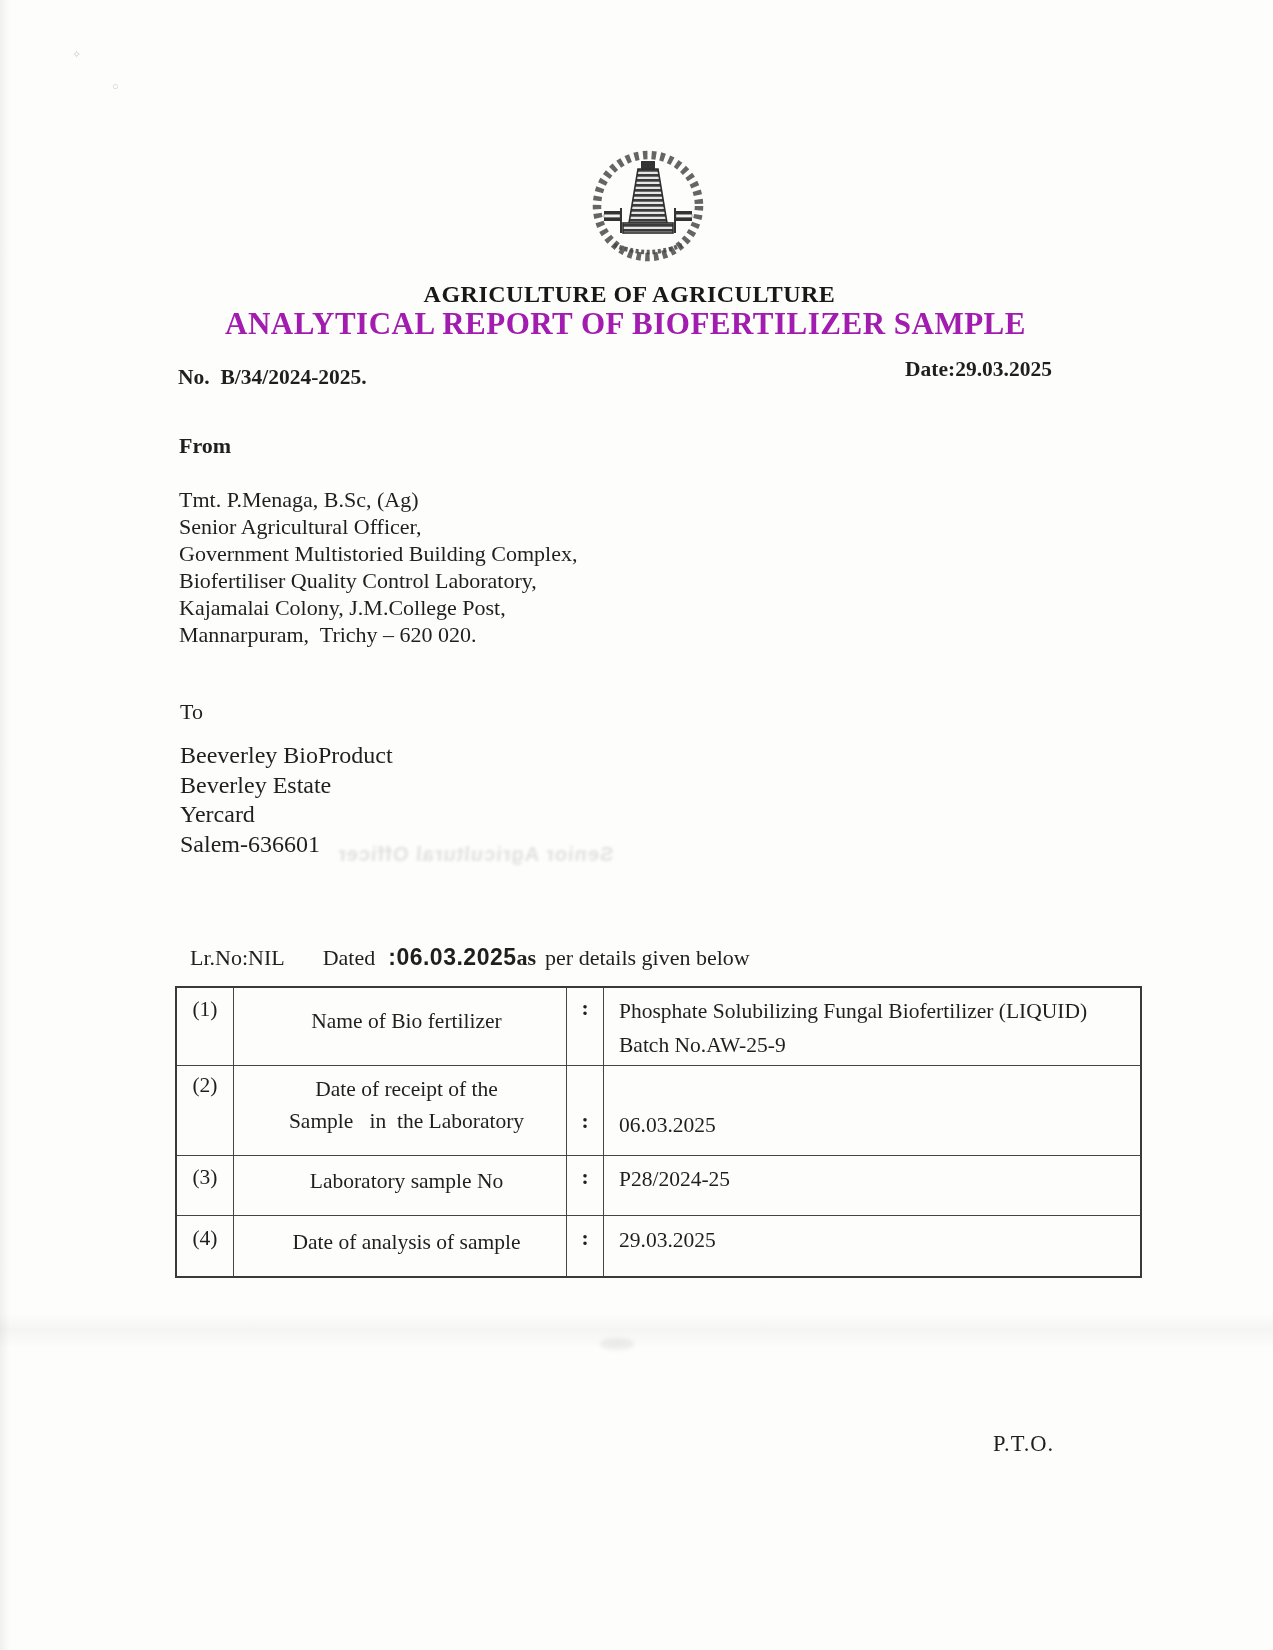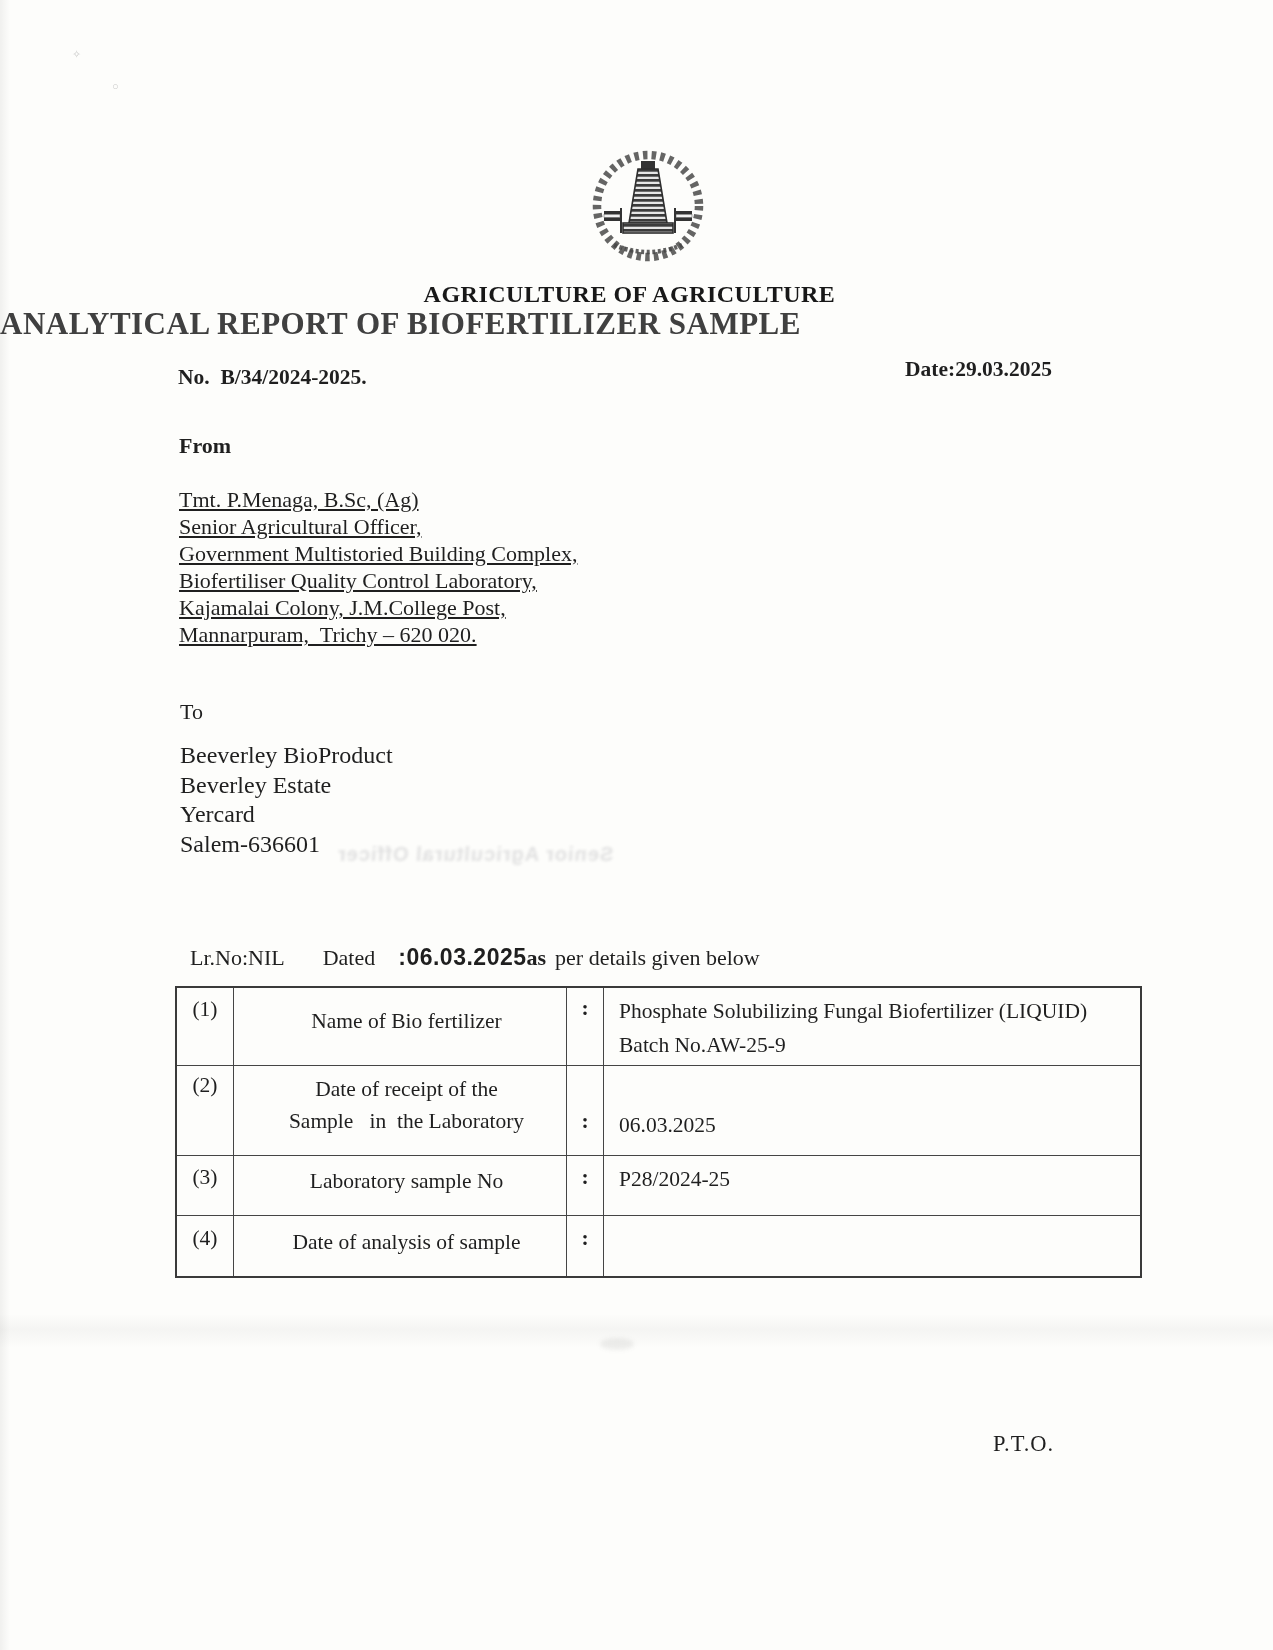--- a/index.html
+++ b/index.html
@@ -34,42 +34,42 @@
   .emblem{position:absolute;left:586px;top:149px;width:124px;height:120px;}
 
   
   .dept-heading{
     position:absolute;top:281px;left:0;width:100%;
     text-align:center;padding-right:14px;box-sizing:border-box;
     font-weight:bold;font-size:24px;letter-spacing:0.5px;color:#181818;
   }
   .report-title{
     position:absolute;top:306px;left:0;width:100%;
-    text-align:left;padding-right:22px;box-sizing:border-box;
-    font-weight:bold;font-size:31px;letter-spacing:0.5px;color:#404040;
+    text-align:center;padding-right:22px;box-sizing:border-box;
+    font-weight:bold;font-size:31px;letter-spacing:0.5px;color:#a21caf;
   }
 
   .ref-no{position:absolute;left:178px;top:365px;font-weight:bold;font-size:21.5px;}
   .report-date{position:absolute;left:905px;top:357px;font-weight:bold;font-size:21.5px;}
 
   .from-label{position:absolute;left:179px;top:433px;font-weight:bold;font-size:22px;}
   .from-lines{position:absolute;left:179px;top:486px;font-size:22px;line-height:27px;}
-  .from-lines span{display:block;text-decoration:underline;}
+  .from-lines span{display:block;}
 
   .to-label{position:absolute;left:180px;top:699px;font-size:22px;}
   .to-lines{position:absolute;left:180px;top:741px;font-size:24px;line-height:29.5px;}
   .to-lines span{display:block;}
 
   .intro-line{position:absolute;left:273px;top:897px;font-size:22.5px;}
 
   .ref-line{position:absolute;left:190px;top:944px;font-size:22px;}
   .ref-line .lr{font-size:22px;}
   .ref-line .dated{margin-left:38px;}
   .ref-line .dated-value{
-    margin-left:23px;font-weight:bold;font-size:23px;
+    margin-left:13px;font-weight:bold;font-size:23px;
     font-family:"Liberation Sans","DejaVu Sans",sans-serif;letter-spacing:0.5px;
   }
   .ref-line .as-word{font-weight:bold;}
   .ref-line .suffix{margin-left:9px;}
 
   
   .report-table{
     position:absolute;left:175px;top:986px;width:963px;
     display:grid;
     grid-template-columns:57px 333px 37px 1fr;
@@ -196,17 +196,20 @@
     <div class="cell c-col r3">:</div>
     <div class="cell c-val r3 last-col">
       <span class="line">P28/2024-25</span>
     </div>
 
     <div class="cell c-num r4 last-row">(4)</div>
     <div class="cell c-lbl r4 last-row">
       <span class="line">Date of analysis of sample</span>
     </div>
     <div class="cell c-col r4 last-row">:</div>
+    <div class="cell c-val r4 last-col last-row">
+      <span class="line">29.03.2025</span>
+    </div>
   </div>
 
   <div class="pto">P.T.O.</div>
 
 </div>
 
 </body></html>

